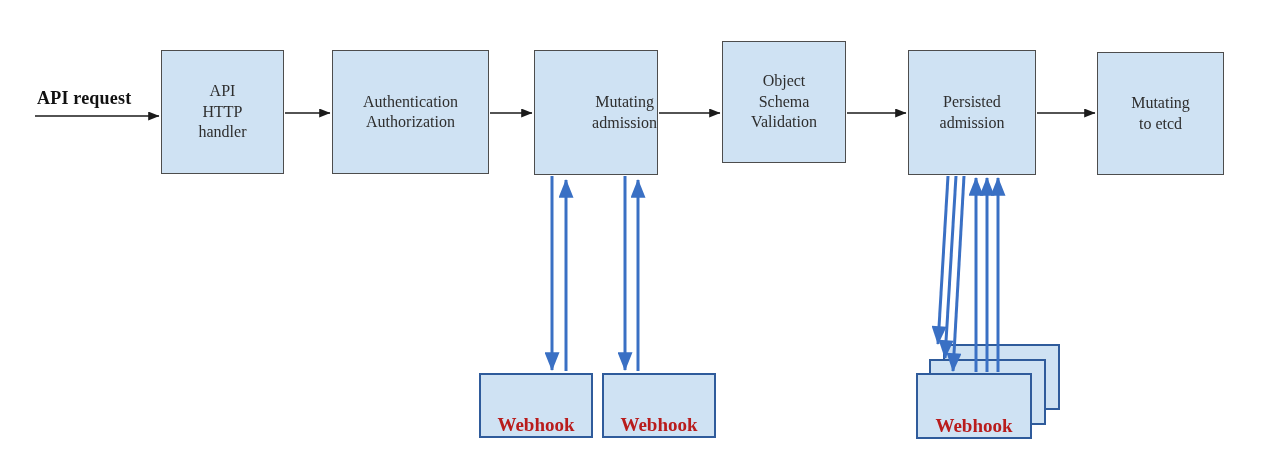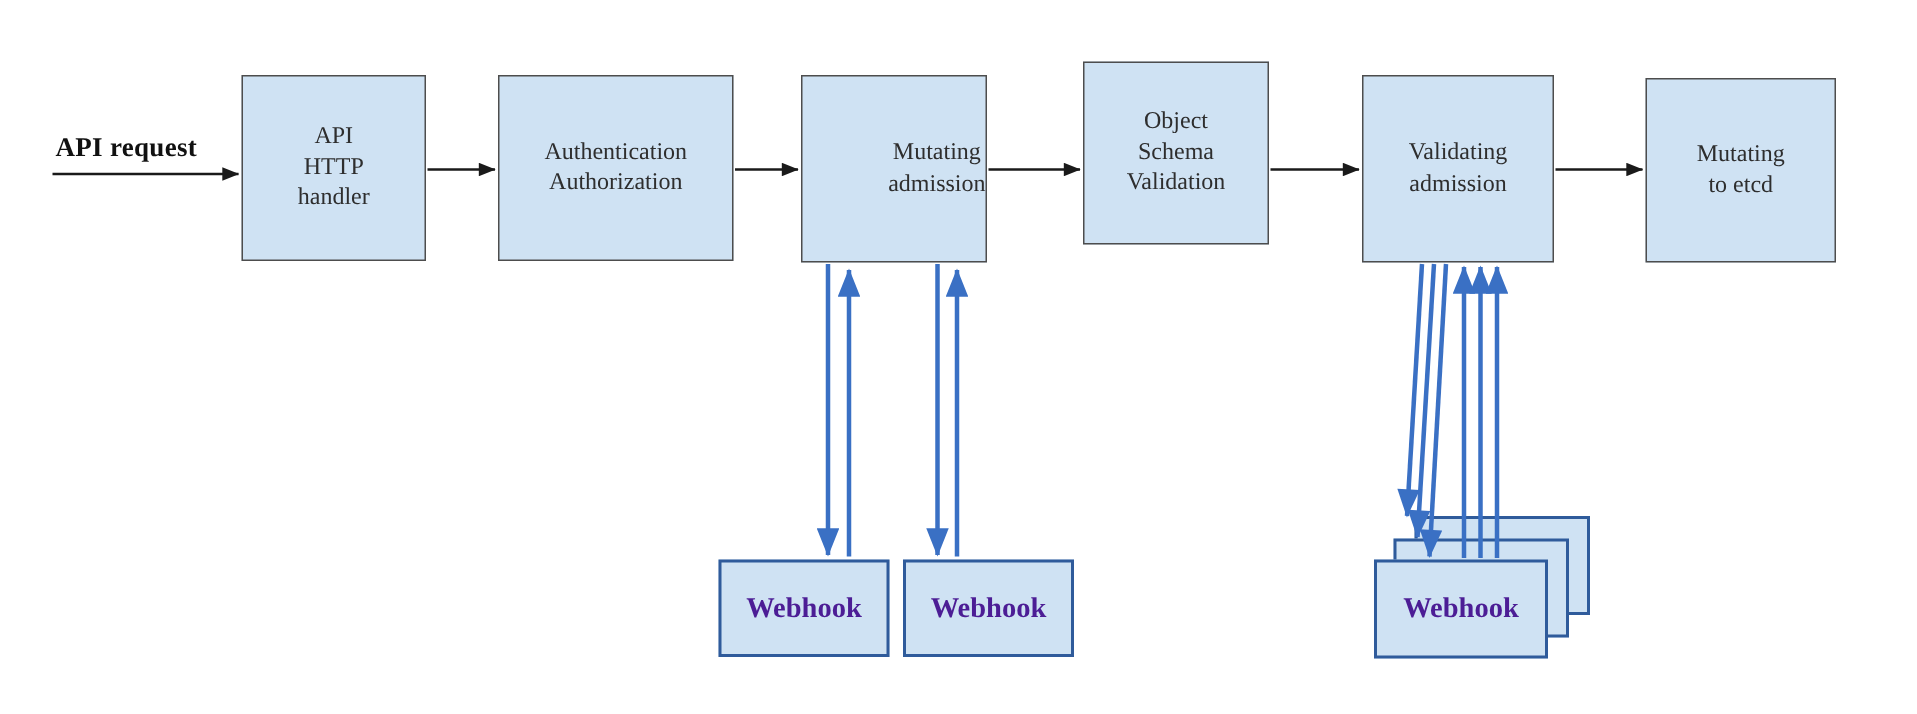--- a/index.html
+++ b/index.html
@@ -14,22 +14,22 @@
     border:1.6px solid var(--box-border);
     display:flex; align-items:center; justify-content:center;
     text-align:center; color:var(--text);
     font-size:16px; line-height:1.28; white-space:pre-line;
     z-index:1;
   }
   .webhook {
     position:absolute; box-sizing:border-box;
     background:var(--box-fill);
     border:2.4px solid var(--webhook-border);
-    display:flex; align-items:center; justify-content:center;
-    color:#4c1d95; font-size:19px; font-weight:600;
+    display:flex; align-items:flex-end; justify-content:center;
+    color:#b91c1c; font-size:19px; font-weight:600;
     z-index:1;
   }
   .webhook.back   { z-index:1; }
   .webhook.middle { z-index:1; }
   .webhook.front  { z-index:1; }
   .source-label {
     position:absolute; left:37px; top:88px;
     font-size:18px; font-weight:600; color:#111; letter-spacing:0.2px;
     z-index:3;
   }
@@ -58,21 +58,21 @@
   <div class="node" style="left:534px; top:50px;  width:124px; height:125px;justify-content:flex-end;">
     <span>Mutating
 admission</span>
   </div>
   <div class="node" style="left:722px; top:41px;  width:124px; height:122px;justify-content:center;">
     <span>Object
 Schema
 Validation</span>
   </div>
   <div class="node" style="left:908px; top:50px;  width:128px; height:125px;">
-    <span>Validating
+    <span>Persisted
 admission</span>
   </div>
   <div class="node" style="left:1097px; top:52px; width:127px; height:123px;">
     <span>Mutating
 to etcd</span>
   </div>
 
   <div class="webhook" style="left:479px; top:373px; width:114px; height:65px;">
     <span>Webhook</span>
   </div>

